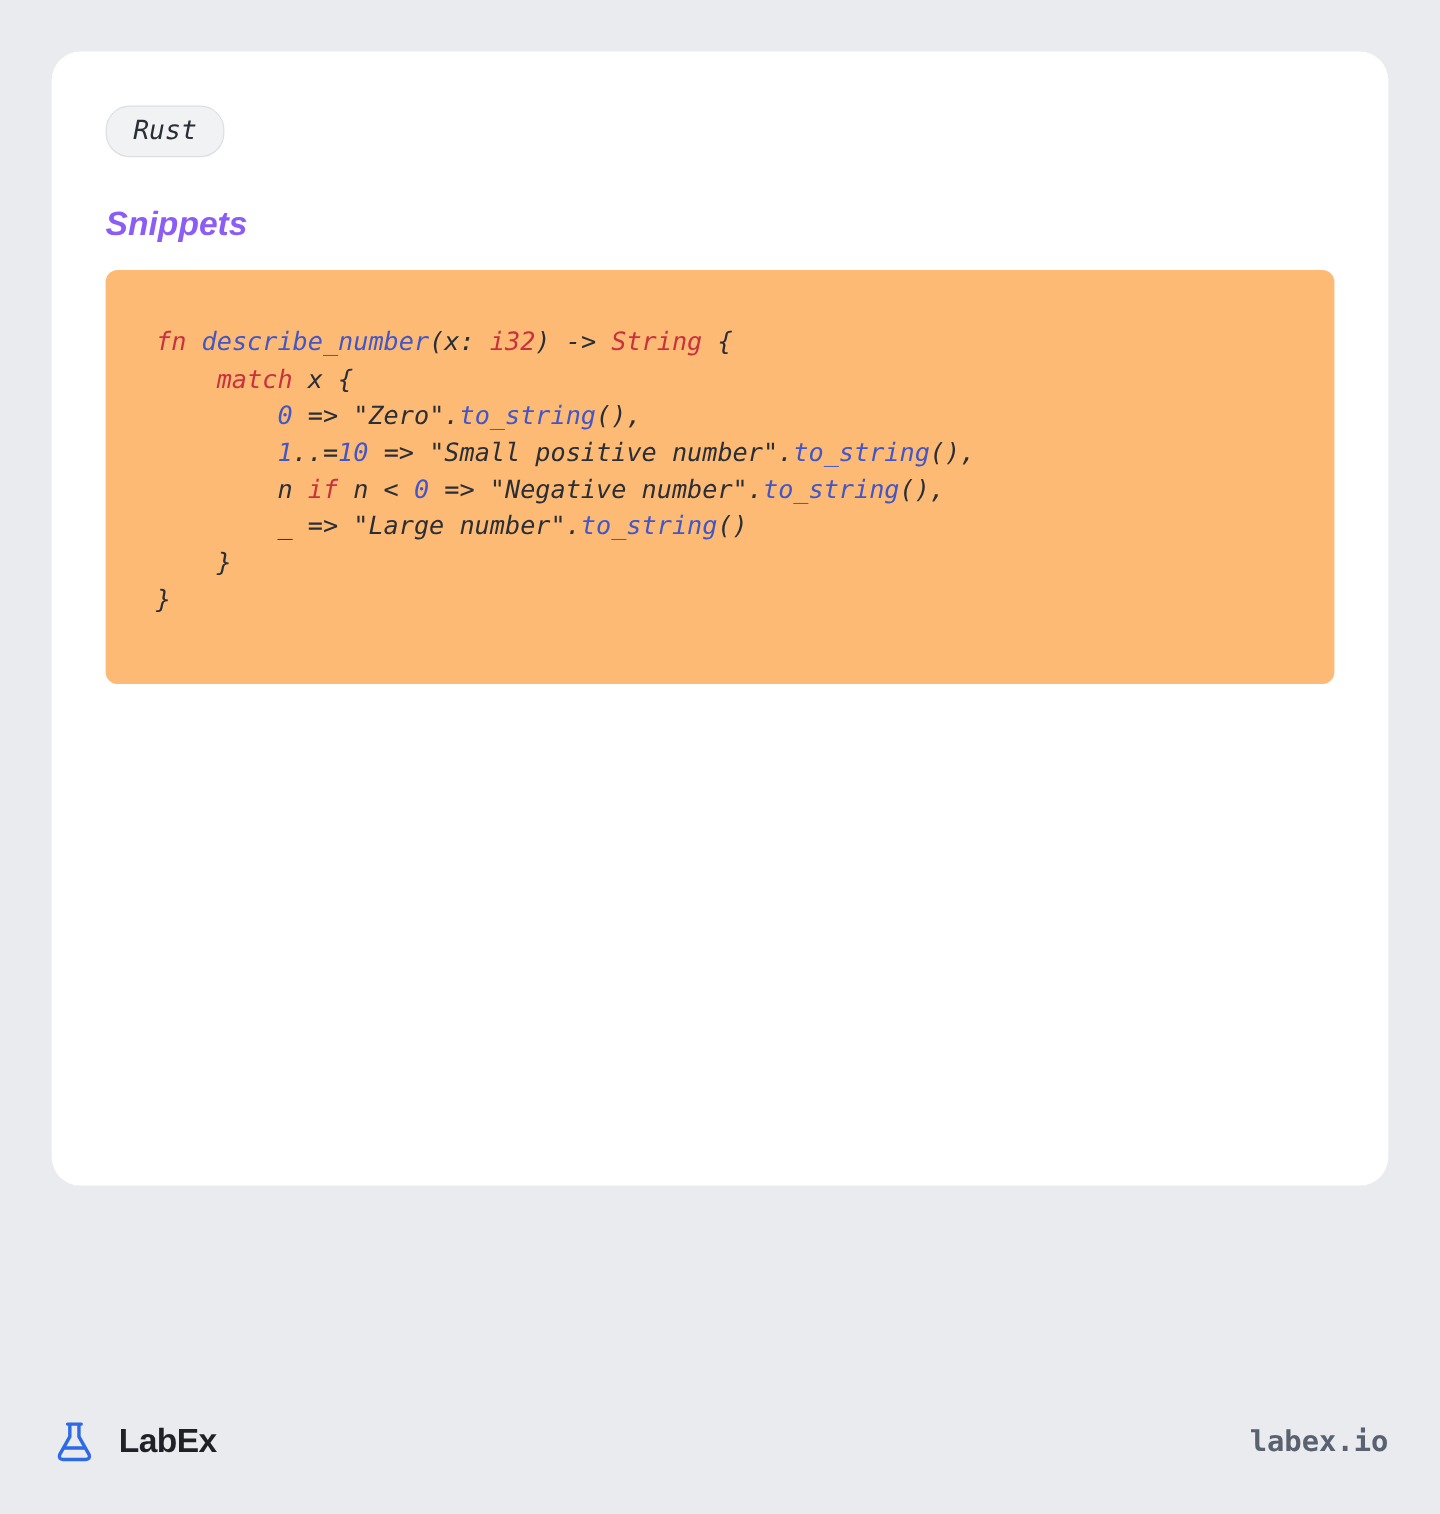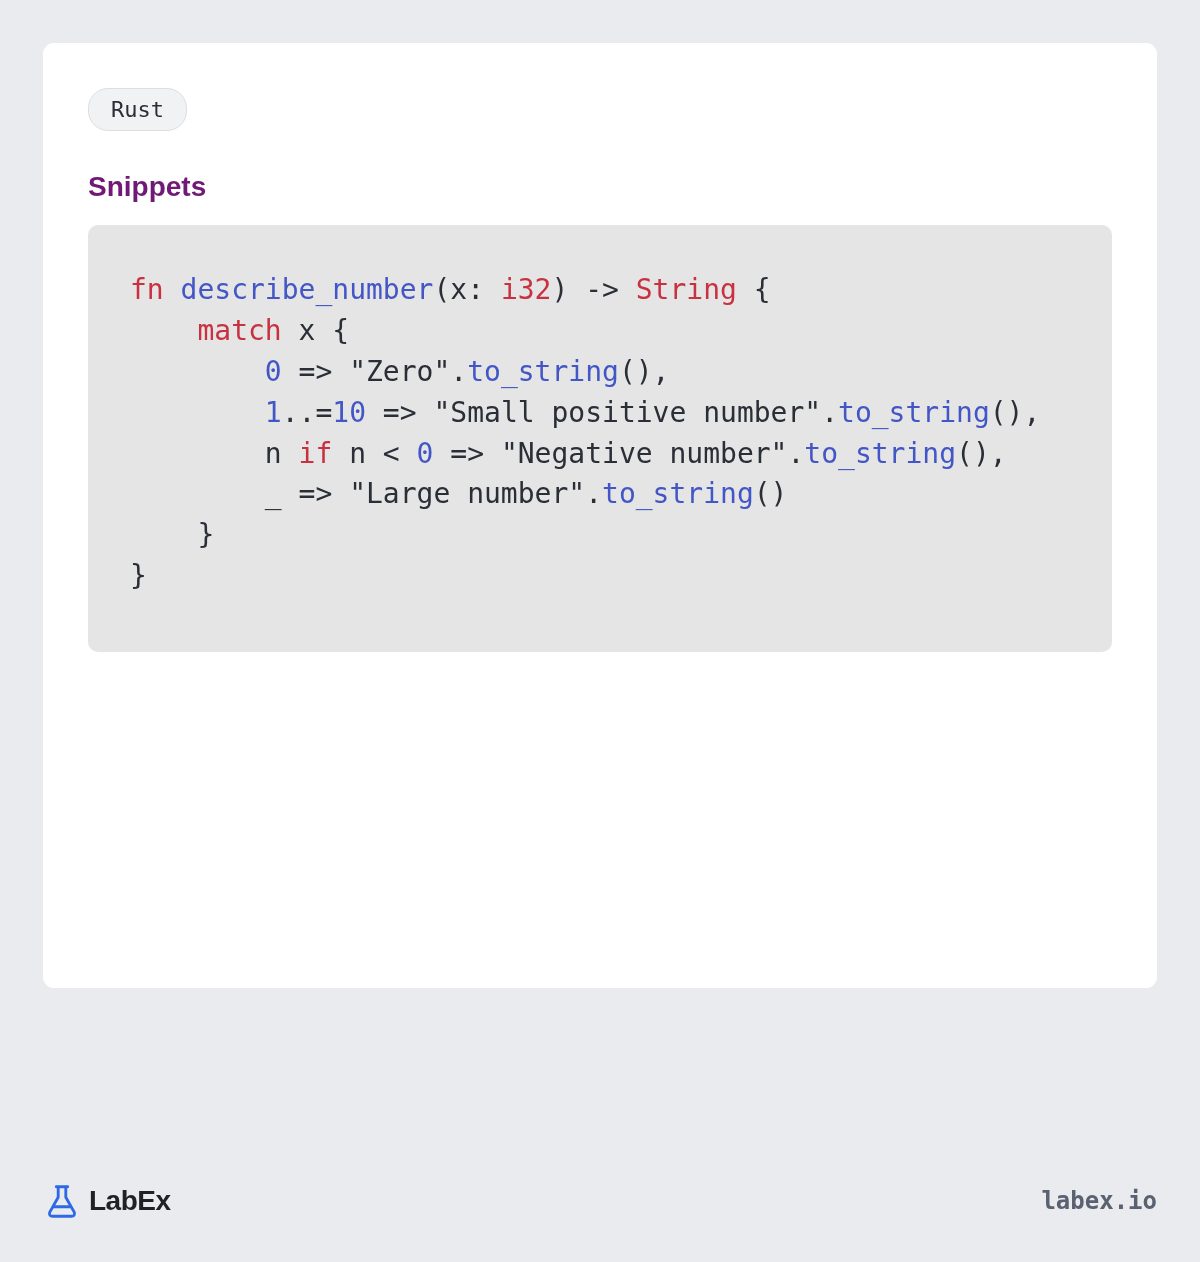--- a/index.html
+++ b/index.html
@@ -10,23 +10,24 @@
     body {
       background: #e9ebee;
       font-family: -apple-system, BlinkMacSystemFont, 'Segoe UI', sans-serif;
       width: 1200px;
       height: 1262px;
       padding: 43px;
       position: relative;
     }
     .card {
       background: #ffffff;
-      border-radius: 11px;
+      border-radius: 24px;
       padding: 45px 45px 55px 45px;
       min-height: 945px;
+      font-style: italic;
     }
     .tag {
       display: inline-block;
       background: #f1f2f4;
       border: 1px solid #dcdee2;
       border-radius: 20px;
       padding: 8px 22px;
       font-family: ui-monospace, 'SF Mono', Menlo, Consolas, monospace;
       font-size: 22px;
       color: #2a2e36;
@@ -44,29 +45,29 @@
     .description {
       font-family: ui-monospace, 'SF Mono', Menlo, Consolas, monospace;
       font-size: 26px;
       color: #5a6170;
       line-height: 1.65;
       margin-bottom: 48px;
     }
     .section-heading {
       font-size: 28px;
       font-weight: 600;
-      color: #701a75;
+      color: #8b5cf6;
       margin-bottom: 22px;
     }
     .code-block {
-      background: #e5e5e5;
+      background: #fdba74;
       border-radius: 10px;
       padding: 45px 42px 55px 42px;
       font-family: ui-monospace, 'SF Mono', Menlo, Consolas, monospace;
-      font-size: 28px;
+      font-size: 21px;
       line-height: 1.46;
       color: #2a2e36;
       white-space: pre;
       overflow: hidden;
     }
     .kw { color: #c83240; }
     .fn-name { color: #4356c6; }
     .type { color: #c83240; }
     .method { color: #4356c6; }
     .num { color: #4356c6; }
@@ -76,21 +77,21 @@
       bottom: 42px;
       left: 43px;
       right: 43px;
       display: flex;
       justify-content: space-between;
       align-items: center;
     }
     .logo {
       display: flex;
       align-items: center;
-      gap: 8px;
+      gap: 18px;
     }
     .logo-icon {
       width: 38px;
       height: 38px;
     }
     .logo-text {
       font-size: 28px;
       font-weight: 700;
       color: #1f2126;
       letter-spacing: -0.5px;

